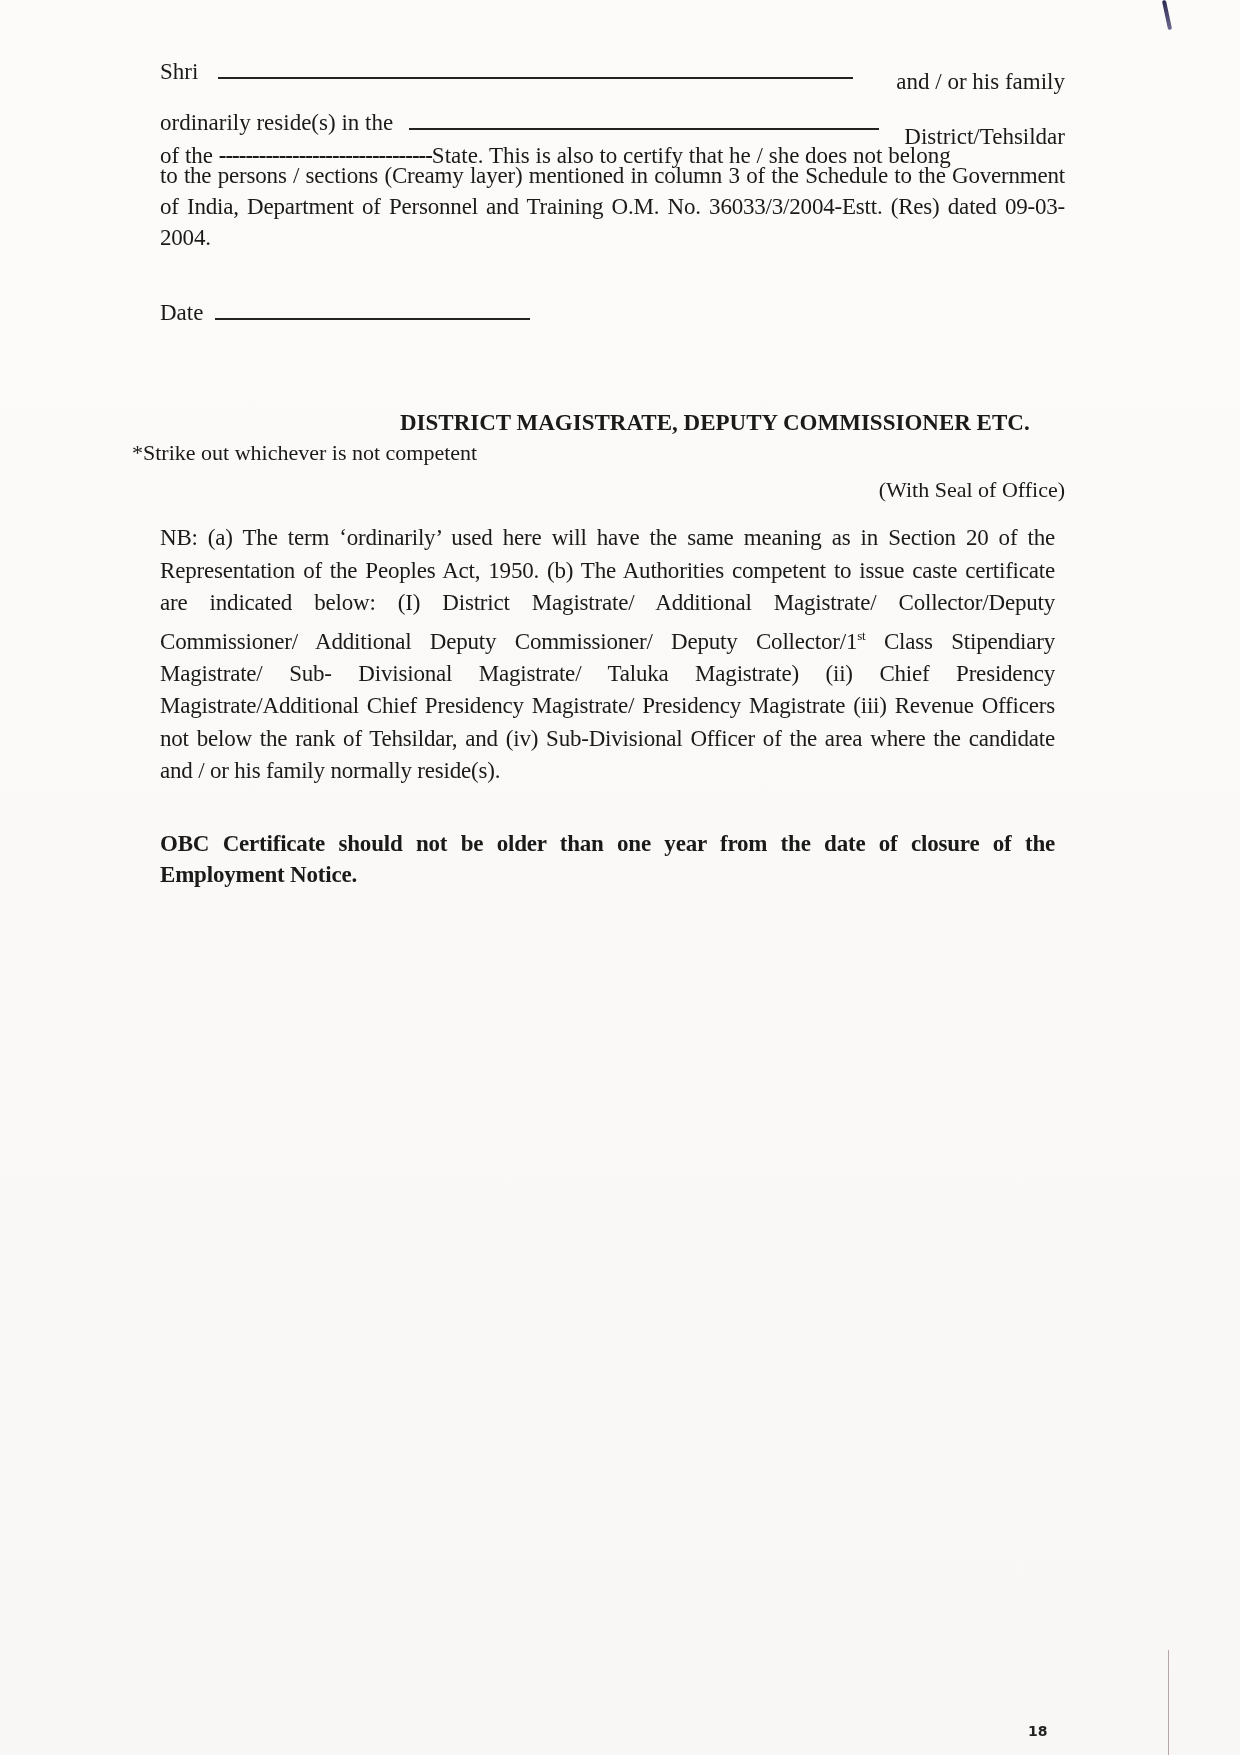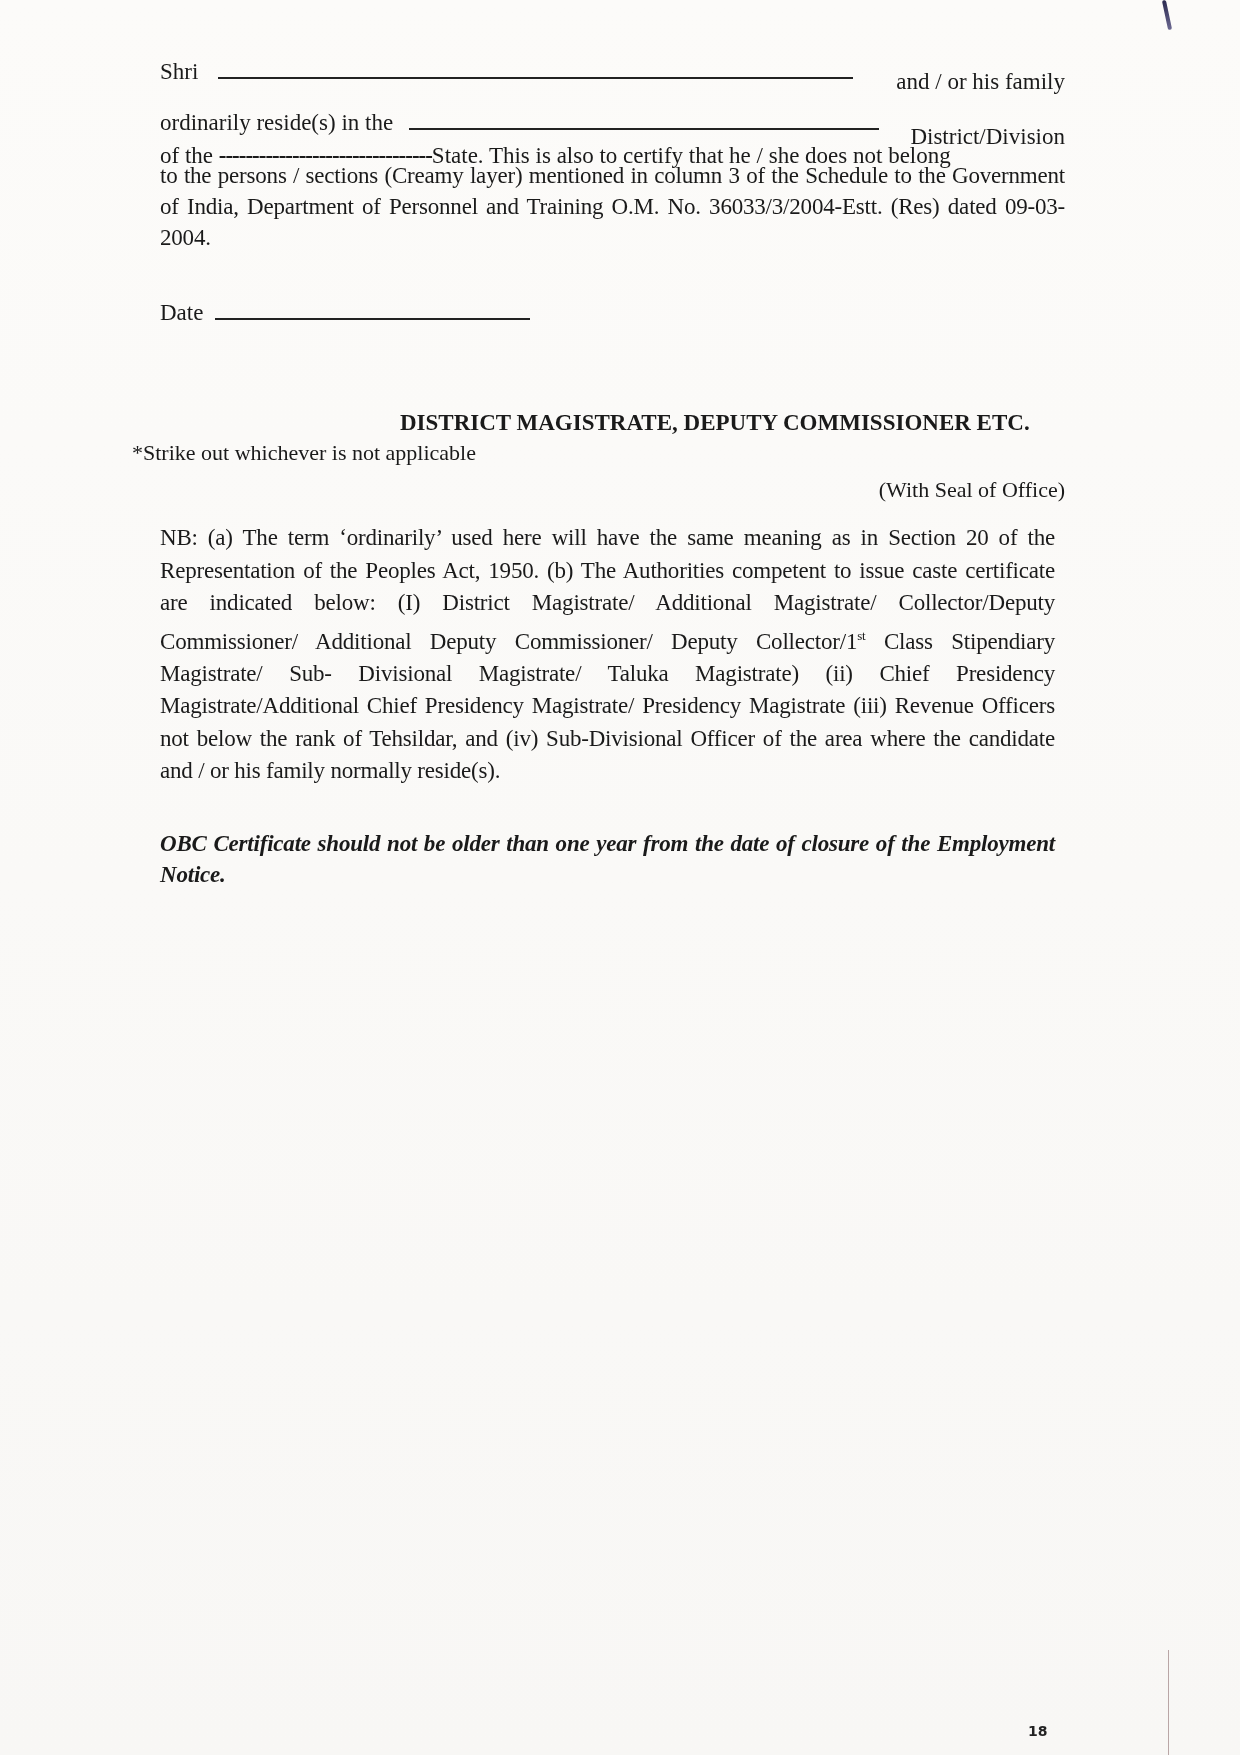--- a/index.html
+++ b/index.html
@@ -56,39 +56,39 @@
 
   <div class="row" style="top:56px;">
     <span>Shri</span>
     <span class="blank" style="width:635px; margin-left:14px;"></span>
     <span class="right" style="top:10px;">and / or his family</span>
   </div>
 
   <div class="row" style="top:93px;margin-top:14px;">
     <span>ordinarily reside(s) in the</span>
     <span class="blank" style="width:470px; margin-left:10px;"></span>
-    <span class="right" style="top:14px;">District/Division</span>
+    <span class="right" style="top:14px;">District/Tehsildar</span>
   </div>
 
   <div class="row" style="top:128px;margin-top:12px;">
     <span>of the</span>
     <span style="letter-spacing:-1px; font-weight:bold;">--------------------------------</span><span>State. This is also to certify that he / she does not belong</span>
   </div>
 
   <div class="text-block justify" style="top:160px;">to the persons / sections (Creamy layer) mentioned in column 3 of the Schedule to the Government of India, Department of Personnel and Training O.M. No. 36033/3/2004-Estt. (Res) dated 09-03-2004.</div>
 
   <div class="row" style="top:297px;">
     <span>Date</span>
     <span class="blank" style="width:315px; margin-left:6px;"></span>
   </div>
 
   <div style="position:absolute; left:400px; top:410px; font-size:23px; font-weight:bold;">DISTRICT MAGISTRATE, DEPUTY COMMISSIONER ETC.</div>
-  <div style="position:absolute; left:132px; top:440px; font-size:22px;">*Strike out whichever is not applicable</div>
+  <div style="position:absolute; left:132px; top:440px; font-size:22px;">*Strike out whichever is not competent</div>
   <div style="position:absolute; right:175px; top:477px; font-size:22px;">(With Seal of Office)</div>
 
   <div class="text-block justify" style="top:522px; width:895px; line-height:32.5px;">
     <span>NB: (a) The term ‘ordinarily’ used here will have the same meaning as in Section 20 of the Representation of the Peoples Act, 1950. (b) The Authorities competent to issue caste certificate are indicated below: (I) District Magistrate/ Additional Magistrate/ Collector/Deputy Commissioner/ Additional Deputy Commissioner/ Deputy Collector/1</span><sup style="font-size:13px;">st</sup><span> Class Stipendiary Magistrate/ Sub- Divisional Magistrate/ Taluka Magistrate) (ii) Chief Presidency Magistrate/Additional Chief Presidency Magistrate/ Presidency Magistrate (iii) Revenue Officers not below the rank of Tehsildar, and (iv) Sub-Divisional Officer of the area where the candidate and / or his family normally reside(s).</span>
   </div>
 
-  <div class="text-block justify bold" style="top:828px; width:895px; line-height:31px;font-style:italic;">OBC Certificate should not be older than one year from the date of closure of the Employment Notice.</div>
+  <div class="text-block justify bold" style="top:828px; width:895px; line-height:31px;">OBC Certificate should not be older than one year from the date of closure of the Employment Notice.</div>
 
   <div class="page-num">18</div>
 </div>
 
 </body></html>

